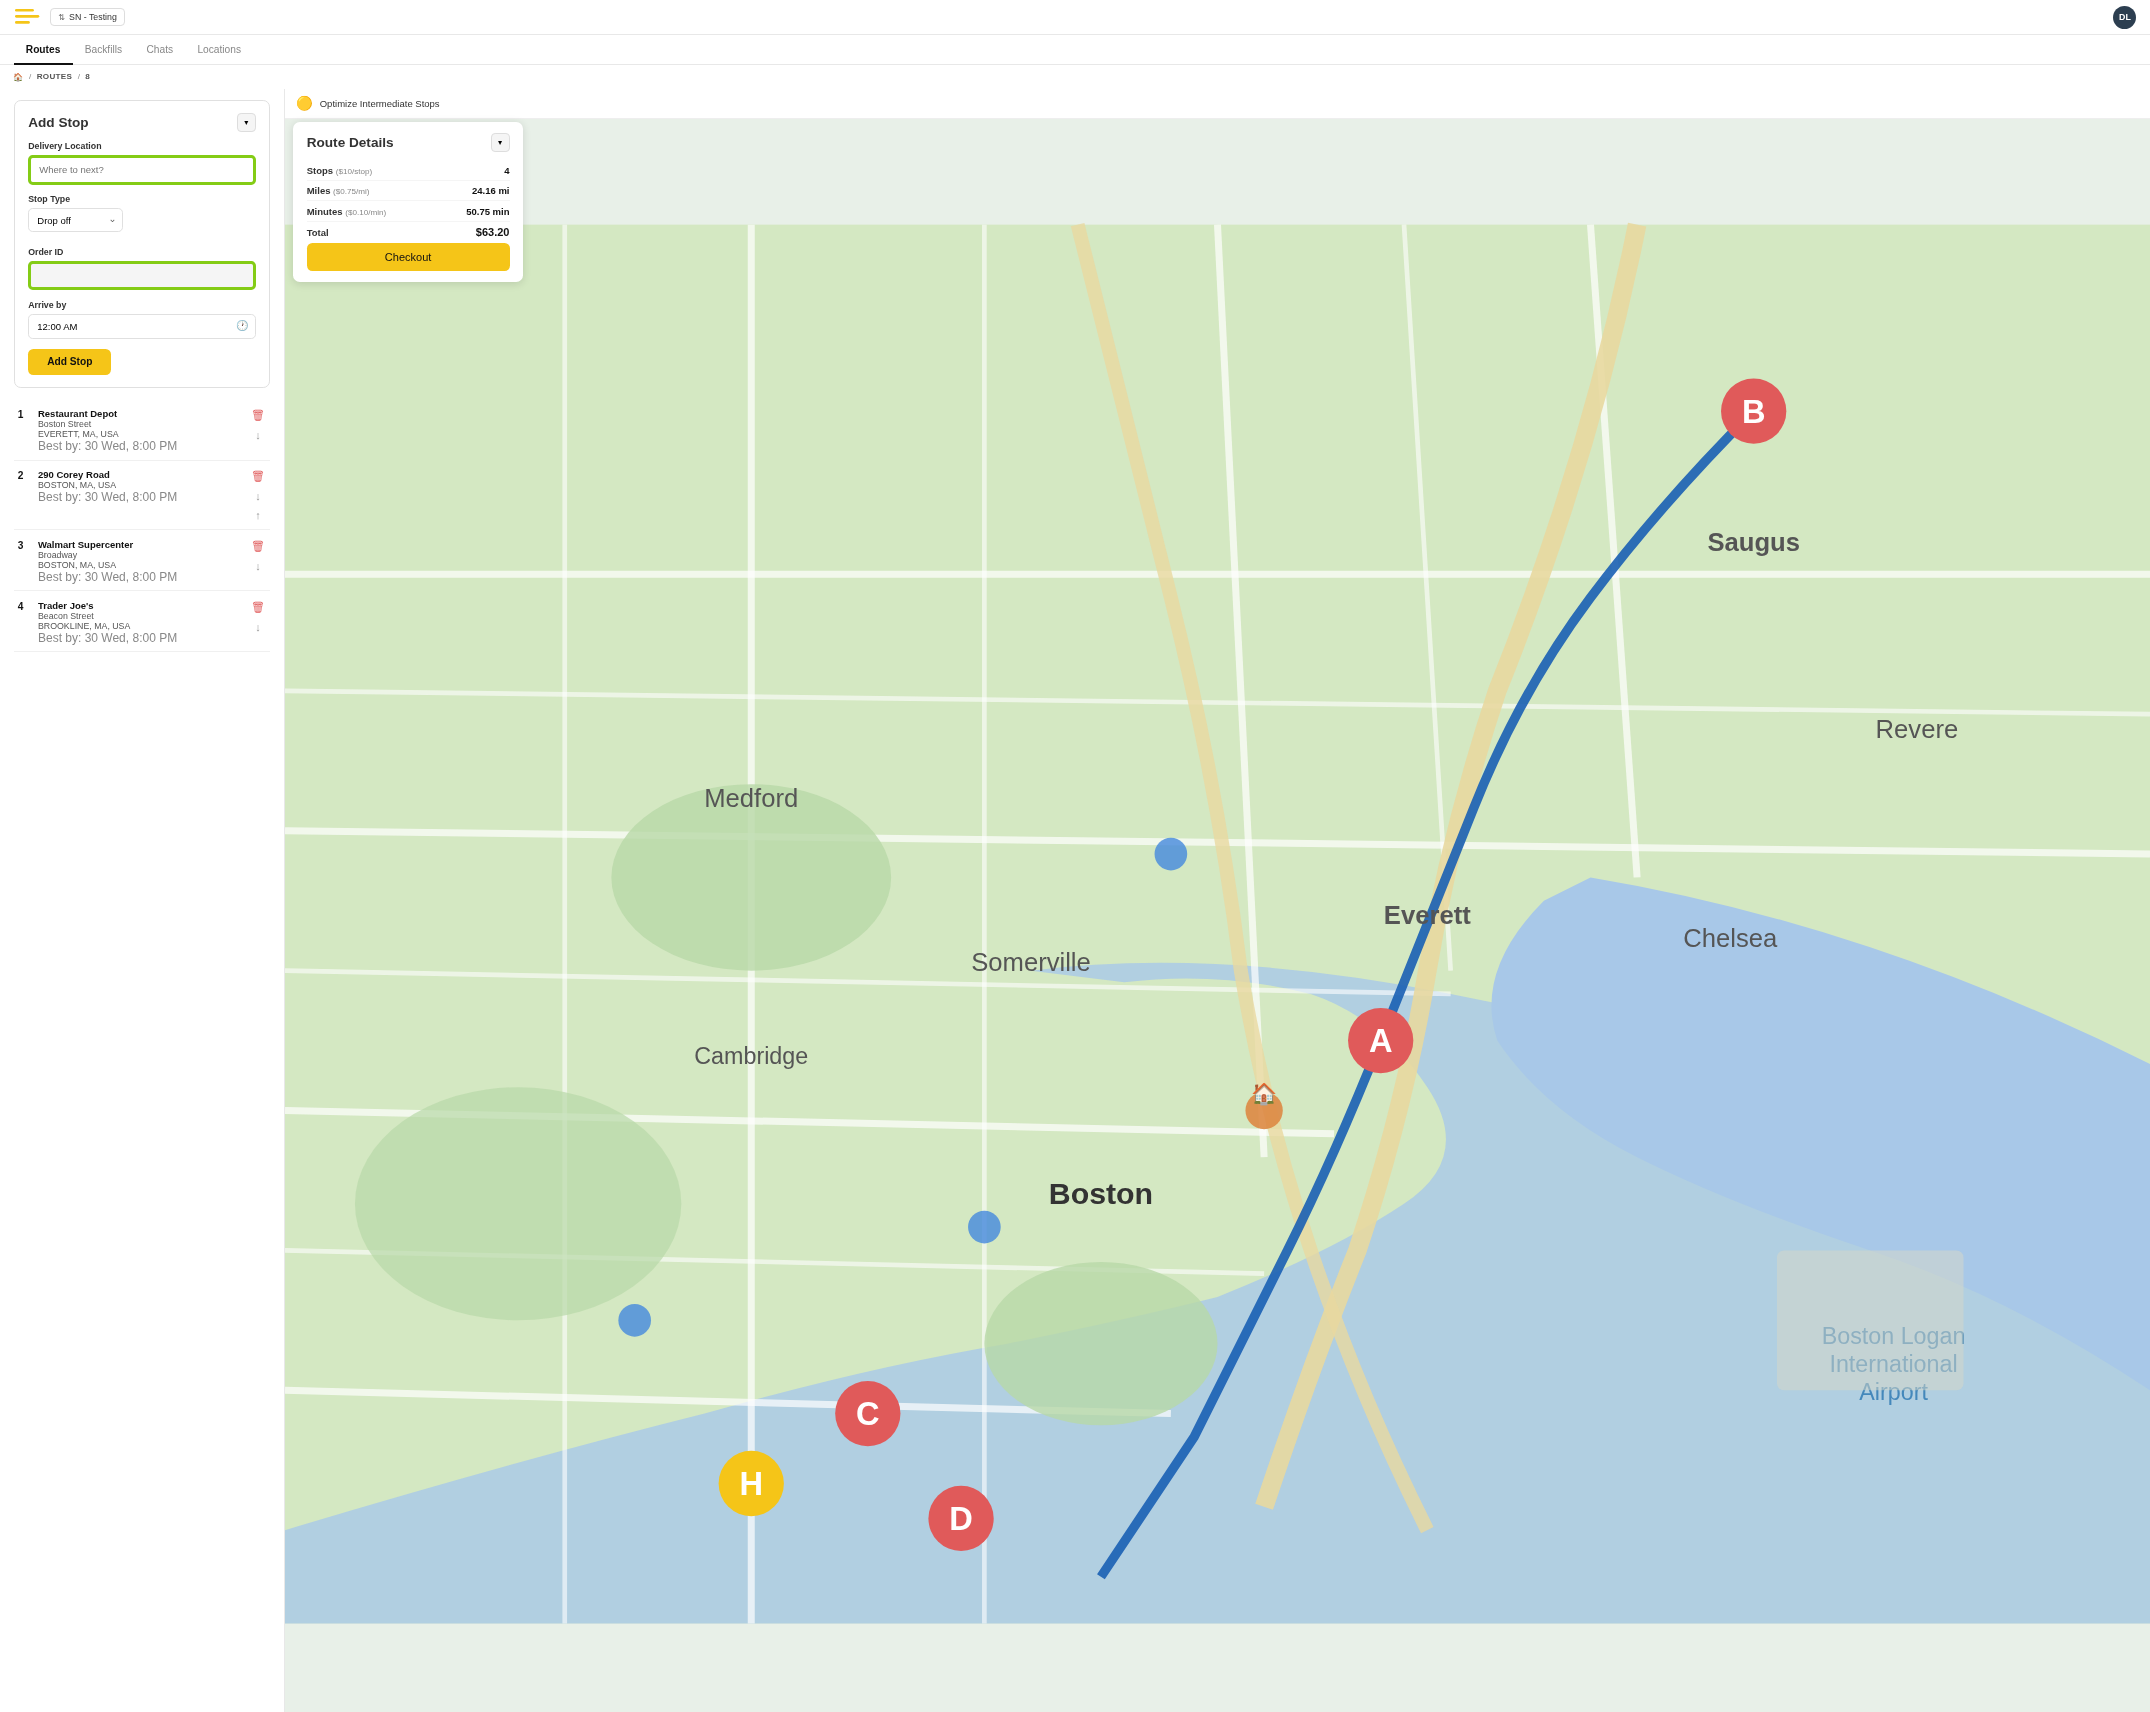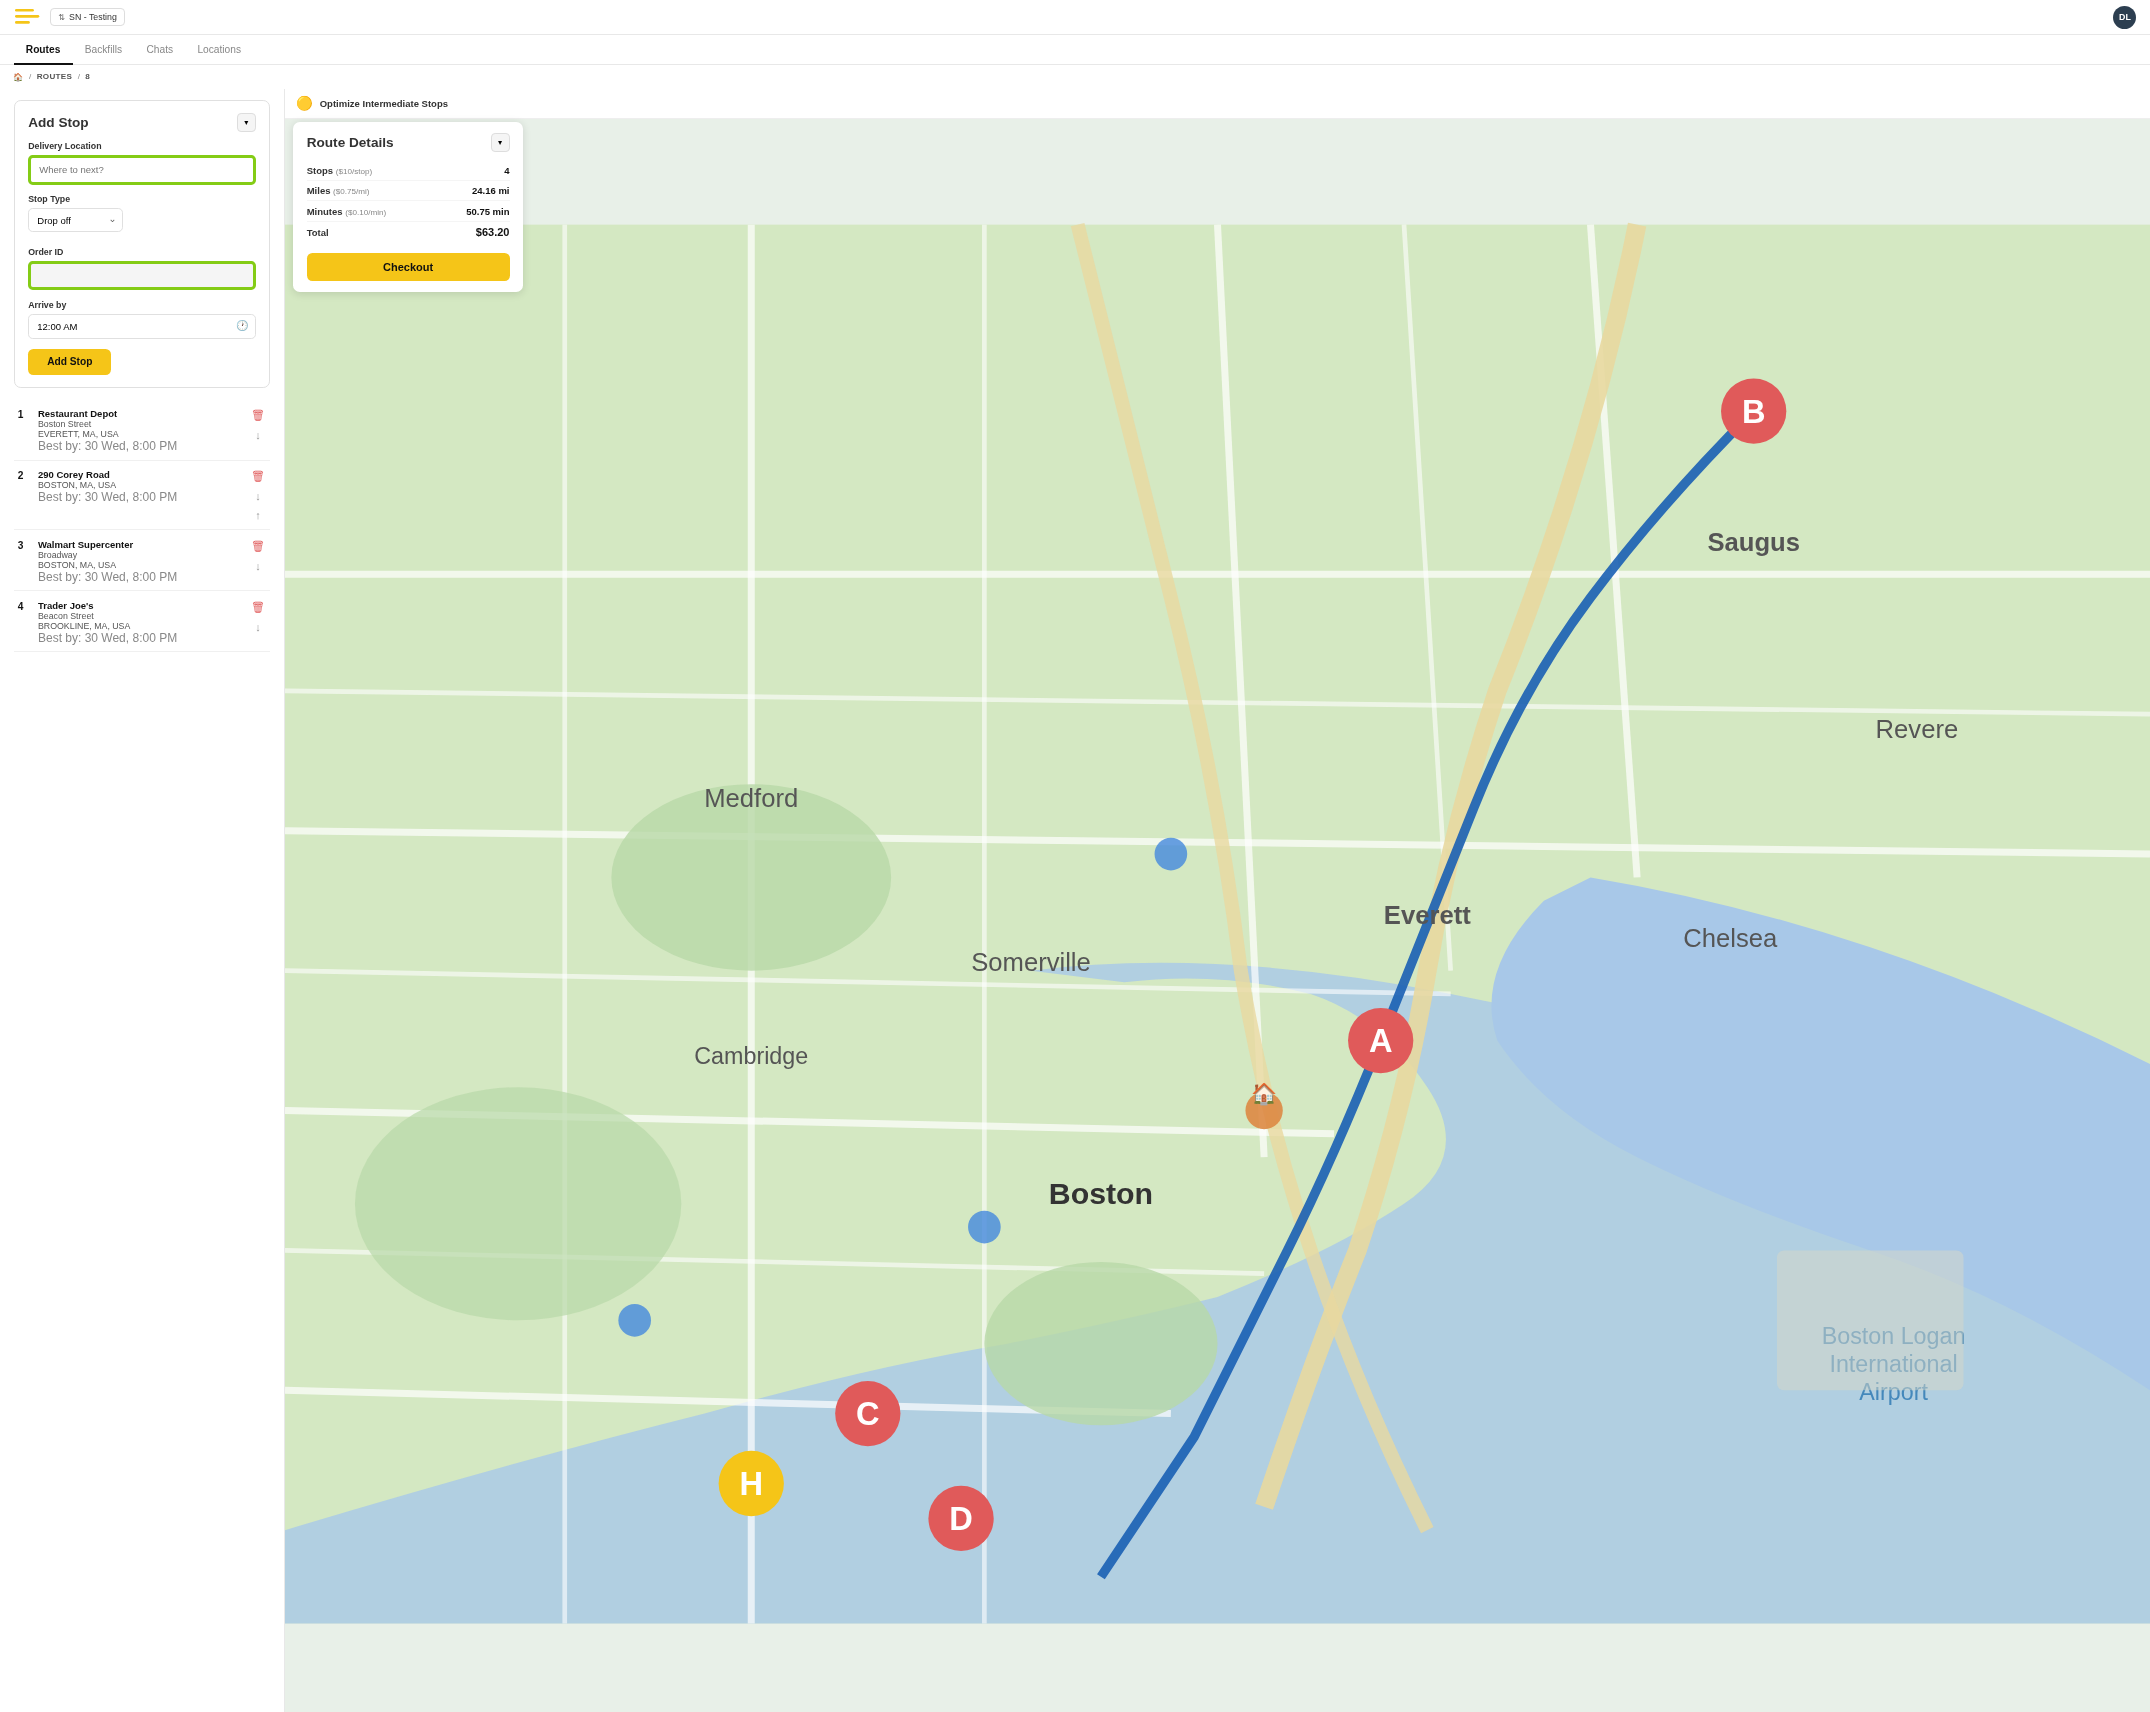--- a/index.html
+++ b/index.html
@@ -133,21 +133,21 @@
     
     .right-area { flex: 1; position: relative; overflow: hidden; }
 
     
     .optimize-bar {
       position: absolute; top: 0; left: 0; right: 0; z-index: 10;
       display: flex; align-items: center; gap: 6.8px;
       background: #fff; padding: 6.8px 11px; border-bottom: 0.7px solid #eee;
     }
     .optimize-icon { color: #f5c518; font-size: 13.6px; }
-    .optimize-label { font-size: 9.5px; font-weight: 700; color: #333; }
+    .optimize-label { font-size: 9.5px; font-weight: 400; color: #333; }
 
     
     .route-details-panel {
       position: absolute; top: 33px; left: 8.1px; z-index: 20;
       background: #fff; border-radius: 6.8px; box-shadow: 0 1.4px 8.1px rgba(0,0,0,0.12);
       width: 230px; padding: 11px 13.6px;
     }
     .rd-header {
       display: flex; align-items: center; justify-content: space-between;
       margin-bottom: 9.5px;
@@ -161,23 +161,23 @@
     .rd-row {
       display: flex; align-items: flex-end; justify-content: space-between;
       padding: 4.1px 0; border-bottom: 0.7px solid #f5f5f5; font-size: 9.5px;
     }
     .rd-row:last-of-type { border-bottom: none; }
     .rd-label { color: #333; }
     .rd-label strong { font-weight: 600; }
     .rd-label .unit { color: #888; font-weight: 400; font-size: 8.1px; }
     .rd-value { font-weight: 600; color: #111; }
     .checkout-btn {
-      width: 100%; margin-top: 11px;
+      width: 100%; margin-top: 1px;
       background: #f5c518; border: none; border-radius: 5.4px;
-      padding: 8.1px; font-size: 11px; font-weight: 700;
+      padding: 8.1px; font-size: 11px; font-weight: 400;
       cursor: pointer; color: #111;
     }
 
     
     .map-container {
       width: 100%; height: 100%; position: relative;
       background: #e8f0e8;
       overflow: hidden;
     }
 

